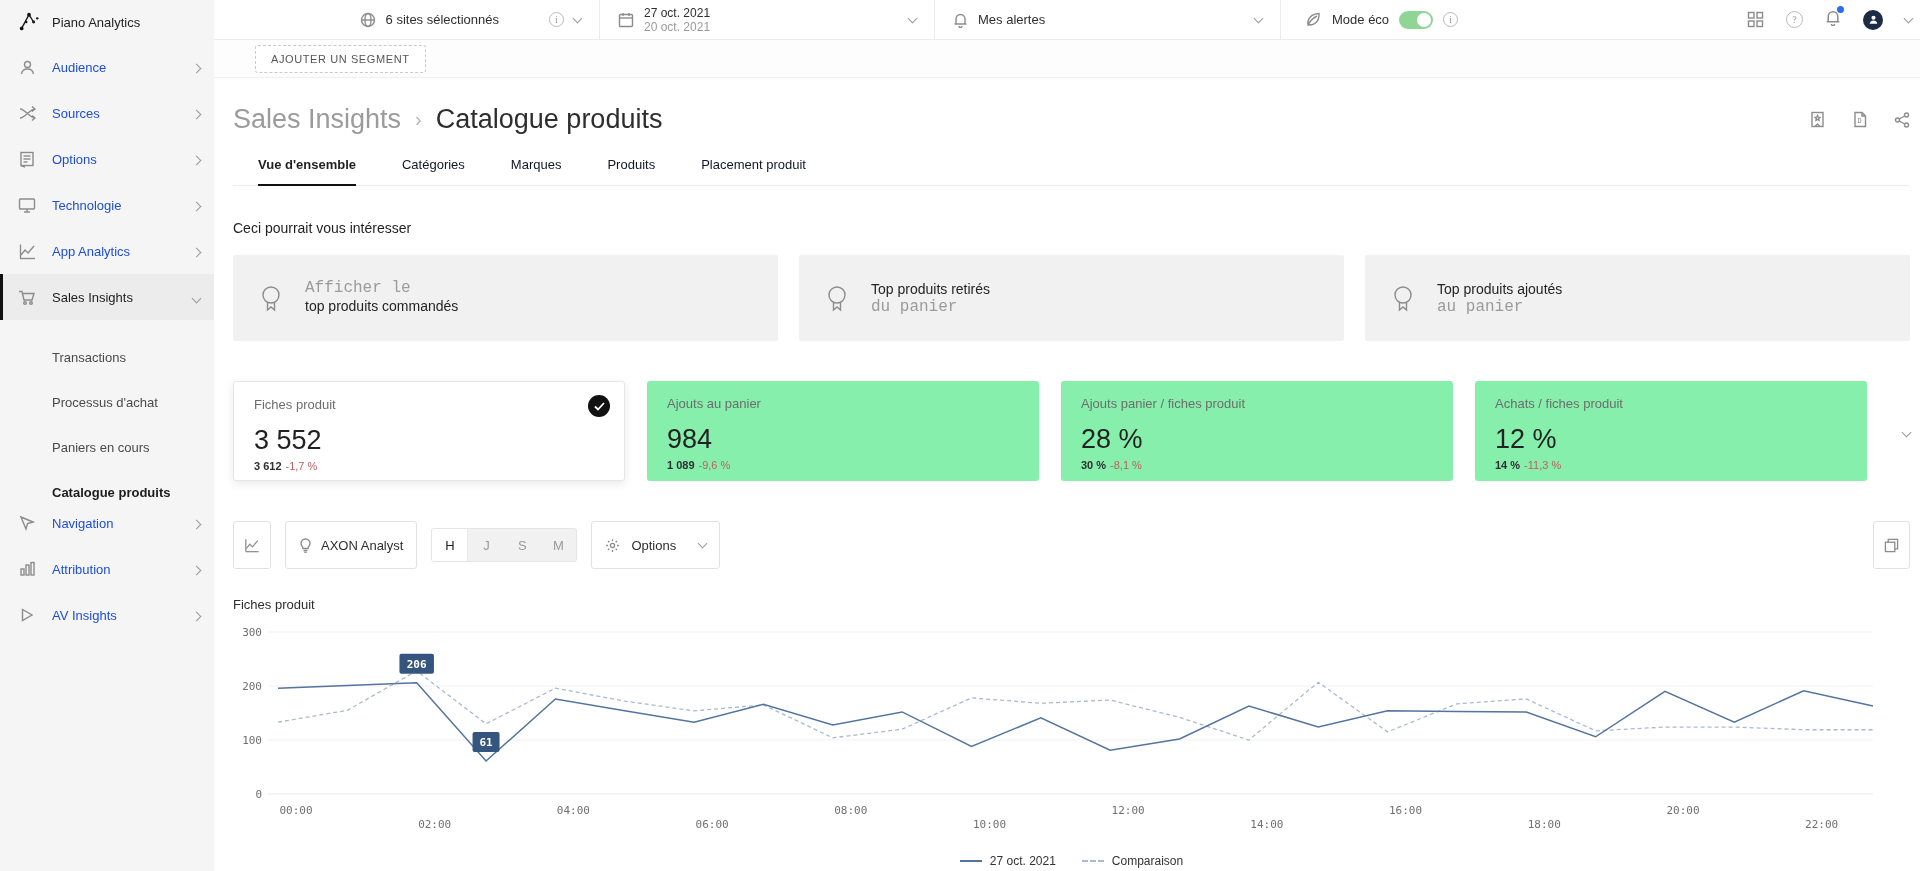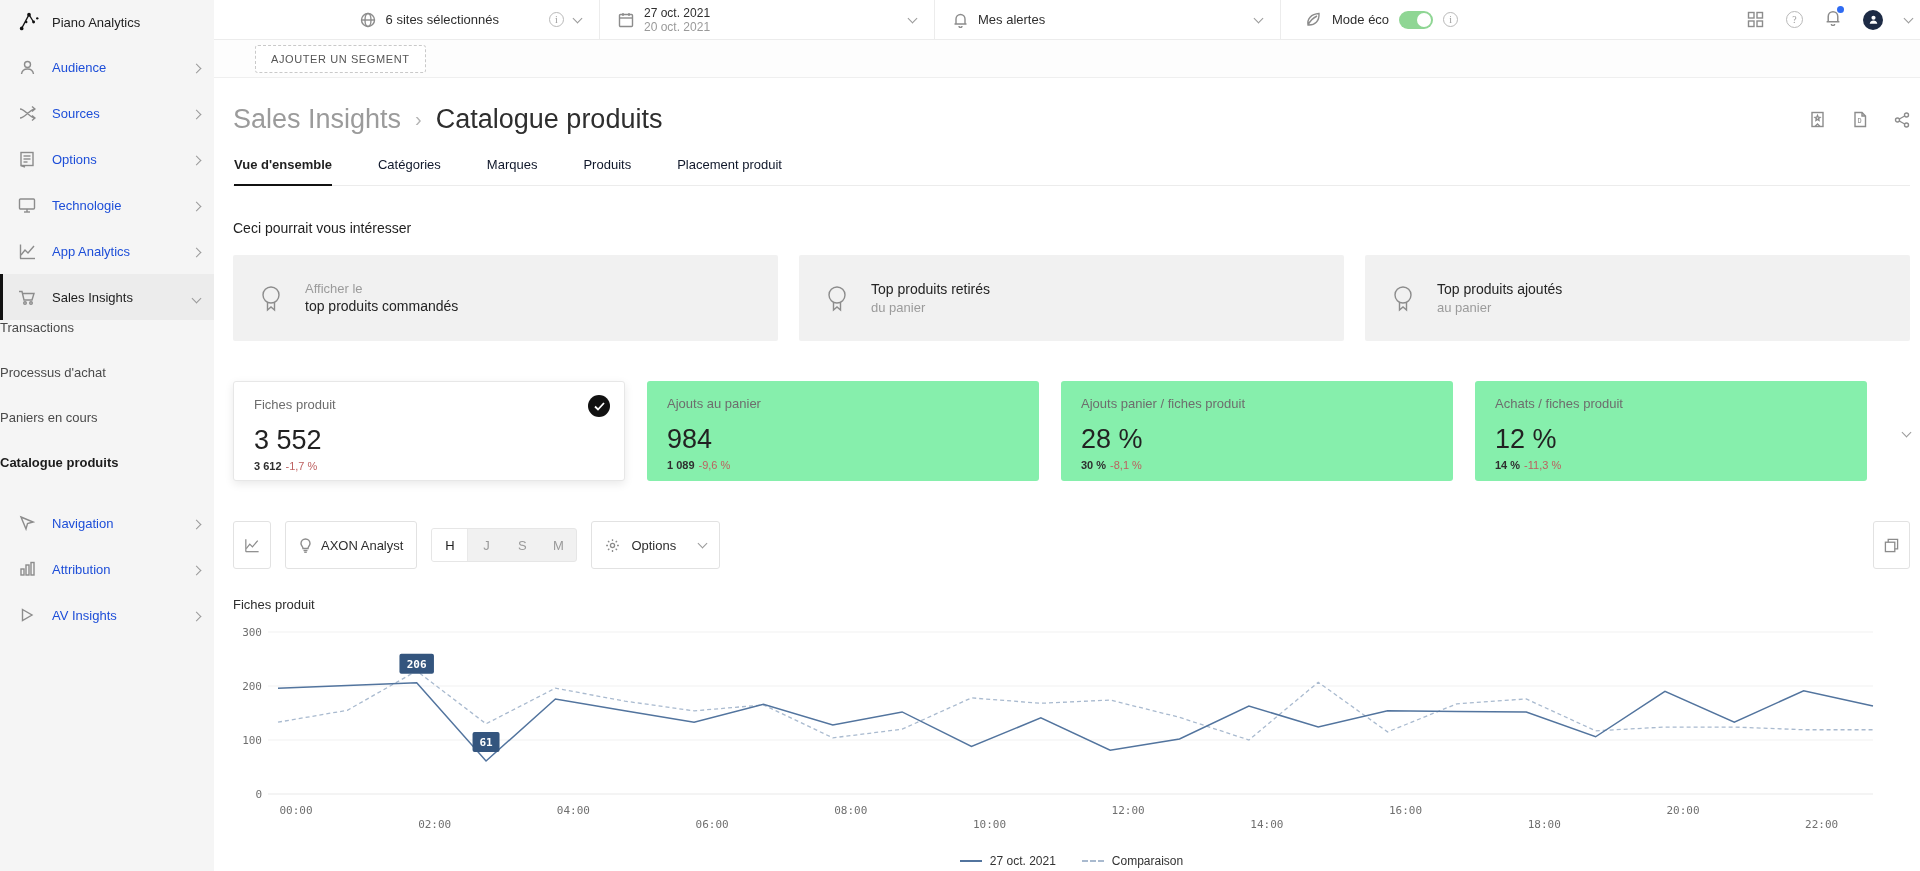--- a/index.html
+++ b/index.html
@@ -11,21 +11,21 @@
   .sidebar { width:214px; height:871px; background:#f5f5f5; flex-shrink:0; }
   .logo-row { display:flex; align-items:center; gap:12px; height:44px; padding-left:18px; }
   .logo-mark { width:22px; height:22px; }
   .logo-text { font-size:13px; color:#222; }
   .side-item { display:flex; align-items:center; height:46px; padding:0 14px 0 18px; cursor:pointer; position:relative; }
   .side-item .s-icon { width:18px; height:18px; margin-right:16px; display:flex; align-items:center; justify-content:center; }
   .side-item .s-label { font-size:13px; color:#1d4ed8; flex:1; }
   .side-item .chev { color:#b5b5b5; }
   .side-item.active-section { background:#ececec; }
   .side-item.active-section::before { content:""; position:absolute; left:0; top:0; bottom:0; width:3px; background:#111; }
-  .side-child { display:flex; align-items:flex-start; height:45px; font-size:13px; color:#4a4a4a; cursor:pointer; }
+  .side-child { display:flex; align-items:flex-end; height:45px; padding-left:52px; font-size:13px; color:#4a4a4a; cursor:pointer; }
   .side-child.active { font-weight:bold; color:#1c1c1c; }
   .icon-stroke { stroke:#8c8c8c; fill:none; stroke-width:1.4; }
 
   
   .main { flex:1; display:flex; flex-direction:column; background:#fff; }
 
   
   .topbar { height:40px; display:flex; align-items:stretch; border-bottom:1px solid #ececec; }
   .tb-sec { display:flex; align-items:center; border-right:1px solid #ececec; padding:0 18px; }
   .tb-sec.sites { width:386px; padding-left:39px; gap:10px;justify-content:flex-end; }
@@ -53,28 +53,28 @@
   .content { flex:1; padding:0 28px 0 19px; overflow:hidden; }
   .crumb-row { display:flex; align-items:center; margin-top:26px; }
   .crumb-parent { font-size:27px; font-weight:300; color:#9b9b9b; cursor:pointer; }
   .crumb-sep { font-size:20px; color:#b5b5b5; margin:0 14px; }
   .crumb-current { font-size:27px; font-weight:300; color:#2e2e2e; }
   .head-actions { margin-left:auto; display:flex; gap:26px; align-items:center; }
   .head-actions .hbtn { cursor:pointer; display:flex; }
 
   .tabs { display:flex; gap:46px; margin-top:22px; border-bottom:1px solid #ececec; padding-left:1px; }
   .tab { font-size:13px; color:#0f172a; padding-bottom:13px; cursor:pointer; position:relative; }
-  .tab.active { color:#1f1f1f; font-weight:bold; }
+  .tab.active { color:#1f1f1f; font-weight:bold;margin-left:24px; }
   .tab.active::after { content:""; position:absolute; left:0; right:0; bottom:-1px; height:2px; background:#111; }
 
   .interest-head { margin-top:34px; font-size:14px; color:#1f1f1f; }
 
   .sugg-row { display:flex; gap:21px; margin-top:19px; }
   .sugg-card { flex:1; background:#f1f1f1; border-radius:2px; height:86px; display:flex; align-items:center; padding:0 26px; gap:22px; cursor:pointer; }
-  .sugg-text .muted { font-size:13px; color:#9b9b9b; line-height:17px; }
+  .sugg-text .muted { font-size:16px; color:#9b9b9b; line-height:17px;font-family:Liberation Mono, monospace; }
   .sugg-text .strong { font-size:14px; color:#242424; line-height:19px; }
 
   .kpi-row { display:flex; gap:22px; margin-top:40px; align-items:center; }
   .kpi-card { width:392px; background:#86efac; border-radius:3px; height:100px; padding:15px 20px 12px; position:relative; cursor:pointer; }
   .kpi-card.selected { background:#fff; border:1px solid #e7e7e7; box-shadow:0 3px 10px rgba(0,0,0,.09); }
   .kpi-label { font-size:13px; color:#6d6d6d; }
   .kpi-value { font-size:27px; font-weight:300; color:#222; margin-top:13px; }
   .kpi-sub { font-size:11px; margin-top:4px; }
   .kpi-prev { color:#2f2f2f; font-weight:bold; }
   .kpi-delta { color:#bd5f5f; margin-left:4px; }

